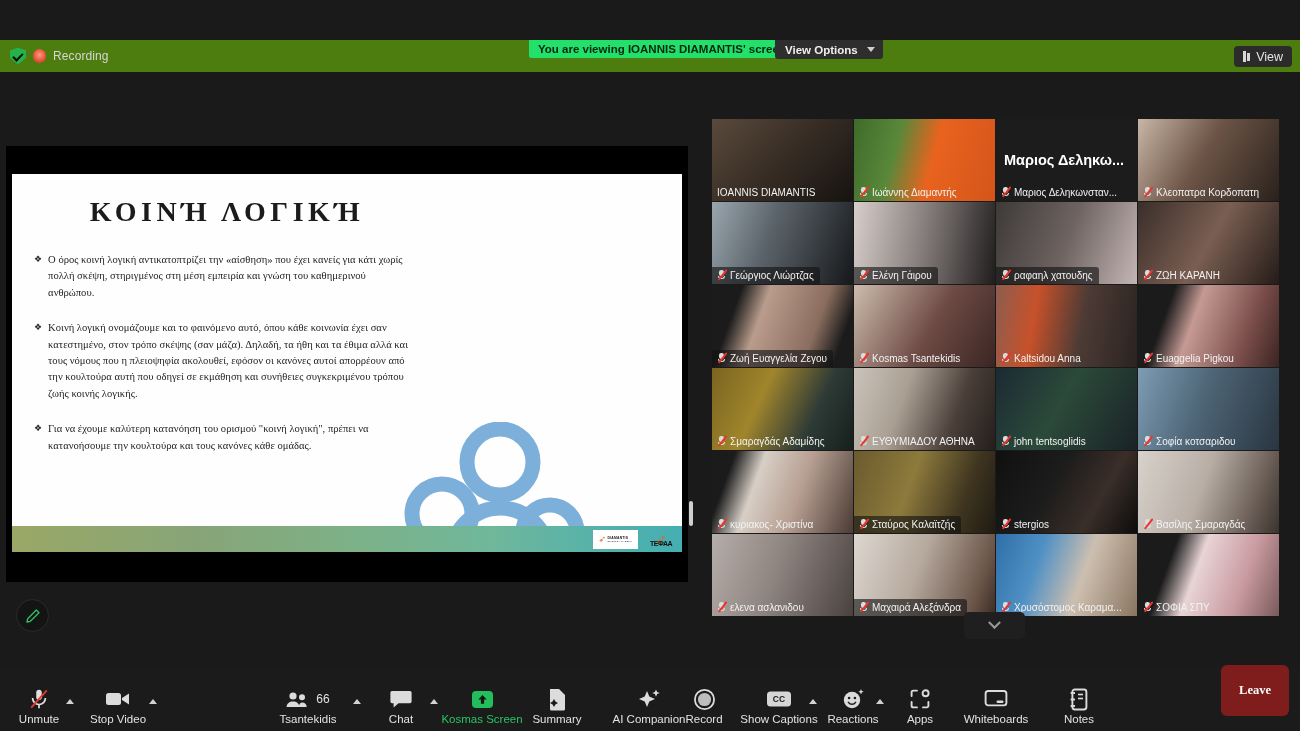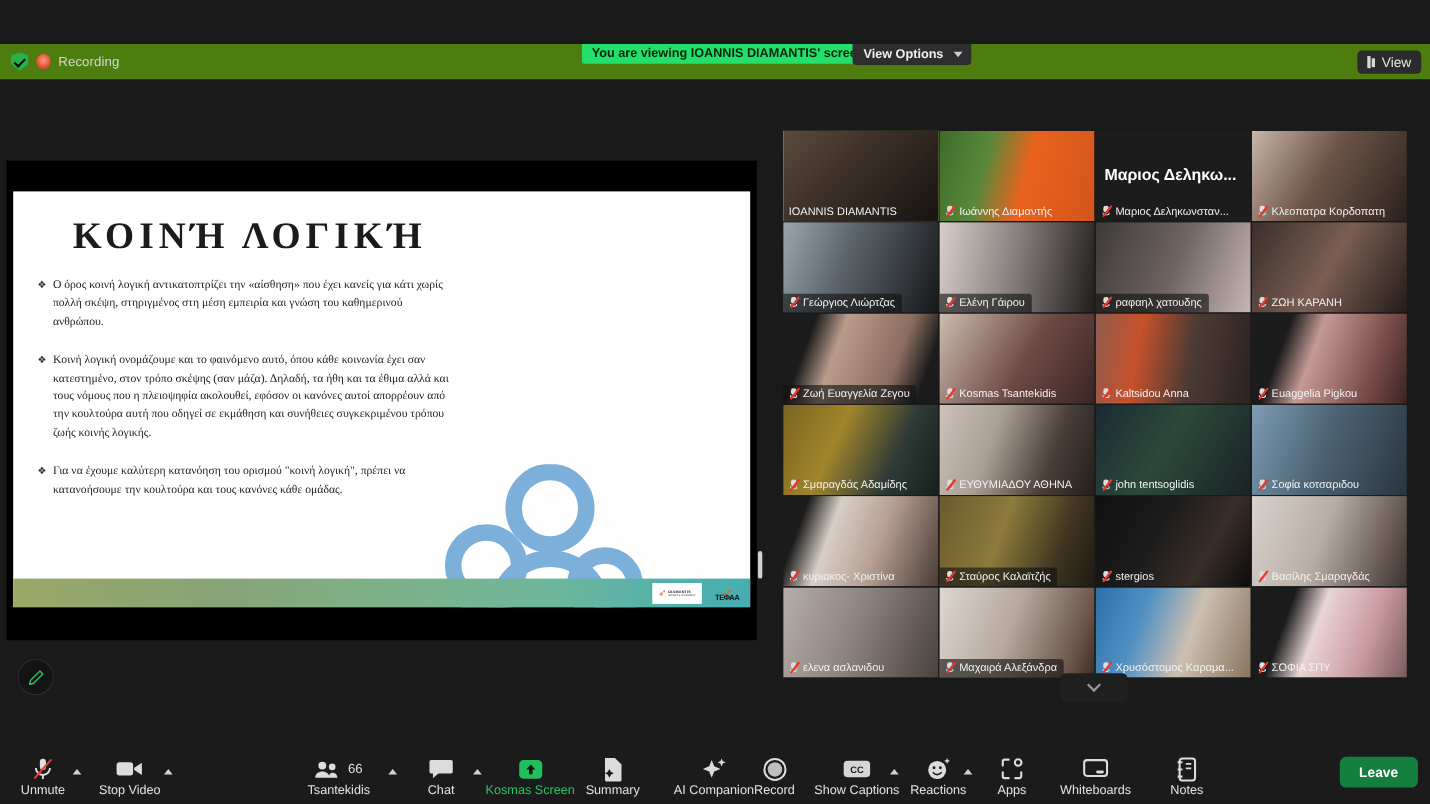--- a/index.html
+++ b/index.html
@@ -69,21 +69,21 @@
     background: #000;
   }
   .slide {
     position: absolute; left: 6px; top: 28px; width: 670px; height: 378px;
     background: #fefefe; overflow: hidden;
   }
   .slide-title {
     position: absolute; left: 0; top: 22px; width: 430px;
     text-align: center;
     font-family: "Liberation Serif", serif;
-    font-size: 34px; font-weight: bold; color: #1b1b1b;
+    font-size: 28px; font-weight: bold; color: #1b1b1b;
     letter-spacing: 4.5px;
   }
   .bullets {
     position: absolute; left: 22px; top: 78px; width: 380px;
   }
   .bullet { display: flex; margin-bottom: 19px; }
   .bullet-mark {
     font-size: 9px; color: #2a2a2a; line-height: 1.55;
     margin-right: 6px; flex: 0 0 auto; padding-top: 1px;
   }
@@ -194,23 +194,23 @@
   .tb-label { margin-top: 1px; white-space: nowrap; }
   .tb-caret {
     position: absolute; bottom: 27px;
     width: 0; height: 0;
     border-left: 4.5px solid transparent; border-right: 4.5px solid transparent;
     border-bottom: 5.5px solid #d2d2d2;
   }
   .green { color: #27c463 !important; }
   .leave-btn {
     position: absolute; right: 11px; bottom: 15px;
-    background: #15803d; color: #fff;
+    background: #7f1d1d; color: #fff;
     font-size: 12.5px; font-weight: bold;
-    padding: 7px 18px; border-radius: 6px;
+    padding: 18px 18px; border-radius: 6px; font-family: Liberation Serif, serif;
   }
 </style>
 </head>
 <body>
 
 <div id="app">
 
   <div class="topbar">
     <div class="rec-group">
       <span class="shield"></span>

